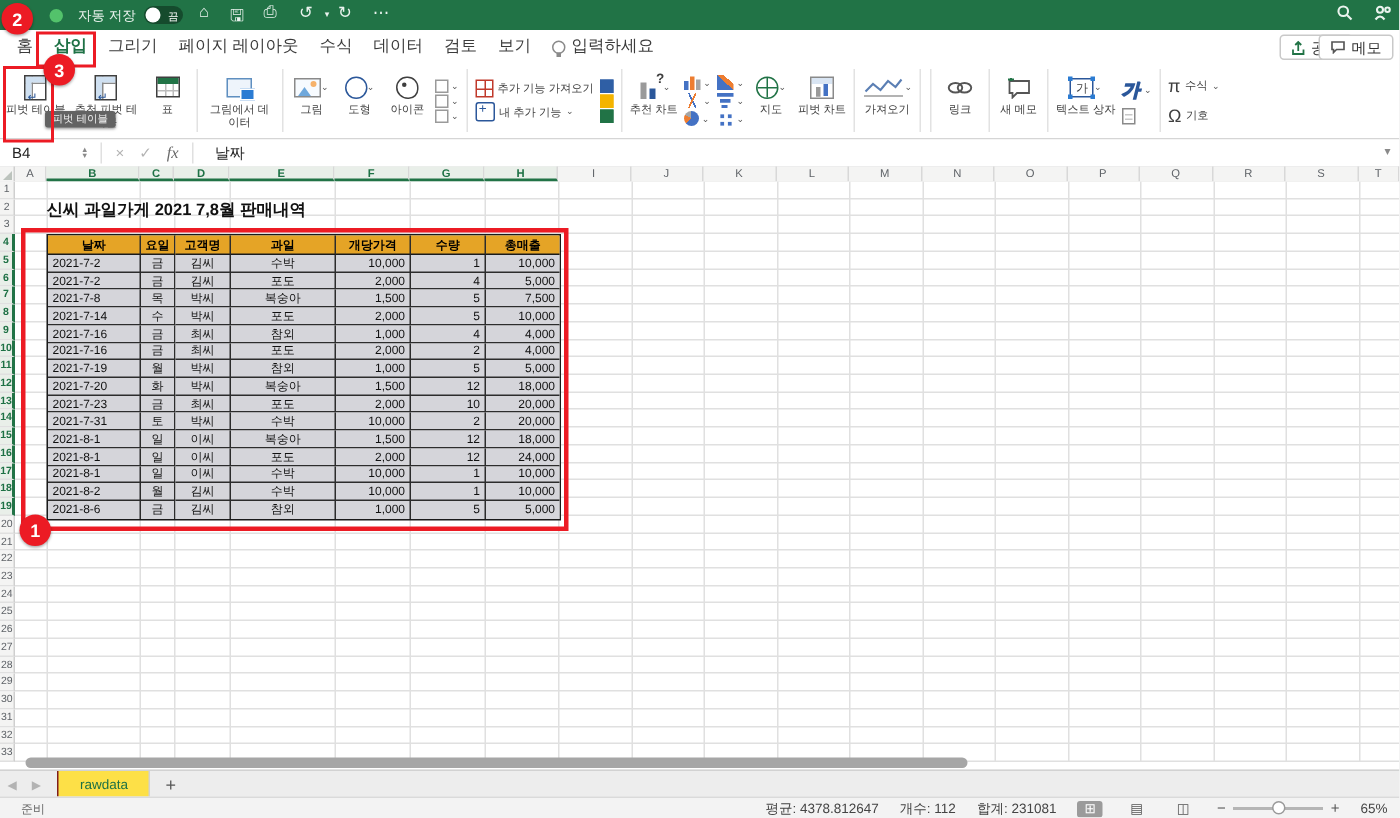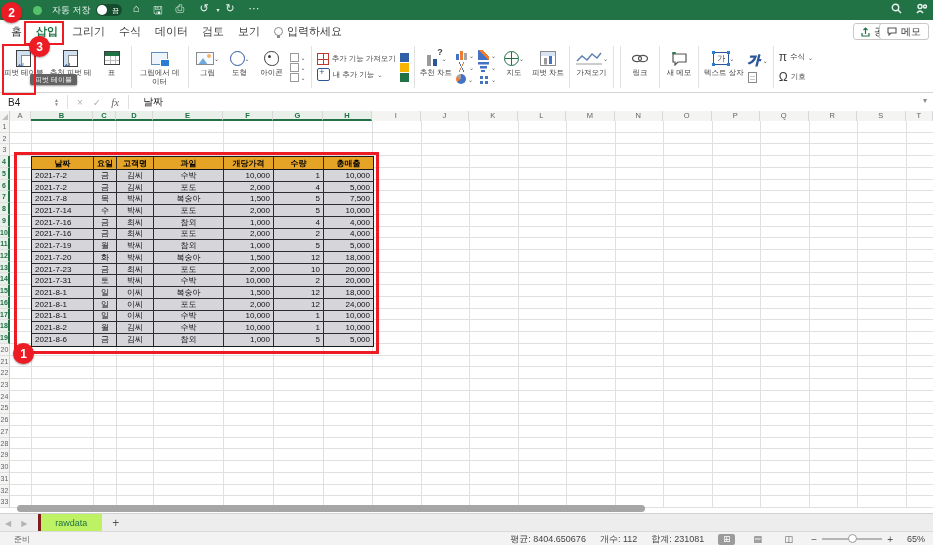--- a/index.html
+++ b/index.html
@@ -131,22 +131,22 @@
   .thead .tcell{background:#e5a426;font-weight:bold;justify-content:center;border-bottom:1.5px solid #1a1a1a;}
   .tdata .tcell{background:#d5d5da;color:#111;}
   .al{justify-content:flex-start;padding-left:3px;}
   .ac{justify-content:center;}
   .ar{justify-content:flex-end;padding-right:3px;}
   
   #hscroll-thumb{position:absolute;left:17px;top:505px;width:628px;height:7px;border-radius:4px;background:#a6a6a6;z-index:4;}
   #sheettabbar{position:absolute;left:0;top:513px;width:933px;height:18px;background:#ededed;border-top:1px solid #d2d2d2;
      display:flex;align-items:stretch;font-size:9px;}
   .navarr{color:#b3b3b3;font-size:8px;display:flex;align-items:center;padding:0 5px;}
-  #sheet-tab-active{background:#bef264;color:#1e7145;display:flex;align-items:center;padding:0 14px;
-     border-left:3px solid #7f1d1d;border-right:1px solid #d2d2d2;margin-left:6px;}
+  #sheet-tab-active{background:#fde047;color:#1e7145;display:flex;align-items:center;padding:0 14px;
+     border-left:1px solid #7f1d1d;border-right:1px solid #d2d2d2;margin-left:6px;}
   #add-sheet{display:flex;align-items:center;padding:0 10px;color:#555;font-size:12px;}
   #statusbar{position:absolute;left:0;top:531px;width:933px;height:14px;background:#f3f3f3;border-top:1px solid #dadada;
      display:flex;align-items:center;font-size:9px;color:#444;}
   #status-ready{margin-left:14px;font-size:8px;color:#666;}
   #status-right{position:absolute;right:8px;display:flex;align-items:center;gap:14px;}
   .vic{width:17px;height:11px;display:flex;align-items:center;justify-content:center;font-size:9px;color:#555;border-radius:2px;}
   .vic.sel{background:#9b9b9b;color:#fff;}
   #zoomslider{display:flex;align-items:center;gap:5px;}
   #ztrack{width:60px;height:2px;background:#b5b5b5;position:relative;}
   #zknob{position:absolute;left:26px;top:-4px;width:9px;height:9px;border-radius:50%;background:#fff;border:1px solid #9a9a9a;box-sizing:border-box;}
@@ -195,20 +195,21 @@
           <circle cx="9" cy="3.5" r="1.5" class="tb-svg"></circle>
         </svg>
     </span>
   </div>
 
   <div id="tabrow">
     <div id="tabs">
         <div class="tab">홈</div>
         <div class="tab active">삽입</div>
         <div class="tab">그리기</div>
+        <div class="tab">페이지 레이아웃</div>
         <div class="tab">수식</div>
         <div class="tab">데이터</div>
         <div class="tab">검토</div>
         <div class="tab">보기</div>
         <div class="tab" id="tellme">
           <span class="bulb"></span>
           <span>입력하세요</span>
         </div>
       </div>
     <div class="chromebtn" id="share-btn">
@@ -548,20 +549,21 @@
         <div class="rowhead" style="top: 281.455px; height: 11.7273px; line-height: 11.7273px;">25</div>
         <div class="rowhead" style="top: 293.182px; height: 11.7273px; line-height: 11.7273px;">26</div>
         <div class="rowhead" style="top: 304.909px; height: 11.7273px; line-height: 11.7273px;">27</div>
         <div class="rowhead" style="top: 316.636px; height: 11.7273px; line-height: 11.7273px;">28</div>
         <div class="rowhead" style="top: 328.364px; height: 11.7273px; line-height: 11.7273px;">29</div>
         <div class="rowhead" style="top: 340.091px; height: 11.7273px; line-height: 11.7273px;">30</div>
         <div class="rowhead" style="top: 351.818px; height: 11.7273px; line-height: 11.7273px;">31</div>
         <div class="rowhead" style="top: 363.545px; height: 11.7273px; line-height: 11.7273px;">32</div>
         <div class="rowhead" style="top: 375.273px; height: 11.7273px; line-height: 11.7273px;">33</div>
       </div>
+    <div id="sheet-title">신씨 과일가게 2021 7,8월 판매내역</div>
     <div id="salestable">
         <div class="trow thead">
           <div class="tcell ac" style="width: 62px; height: 13px;">날짜</div>
           <div class="tcell ac" style="width: 23px; height: 13px;">요일</div>
           <div class="tcell ac" style="width: 37px; height: 13px;">고객명</div>
           <div class="tcell ac" style="width: 70px; height: 13px;">과일</div>
           <div class="tcell ac" style="width: 50px; height: 13px;">개당가격</div>
           <div class="tcell ac" style="width: 50px; height: 13px;">수량</div>
           <div class="tcell ac" style="width: 49px; height: 13px;">총매출</div>
         </div>
@@ -708,21 +710,21 @@
   <div id="sheettabbar">
     <span class="navarr">◀</span>
     <span class="navarr">▶</span>
     <span id="sheet-tab-active">rawdata</span>
     <span id="add-sheet">+</span>
   </div>
 
   <div id="statusbar">
     <span id="status-ready">준비</span>
     <div id="status-right">
-      <span>평균: 8404.650676</span>
+      <span>평균: 4378.812647</span>
       <span>개수: 112</span>
       <span>합계: 231081</span>
       <span class="vic sel">⊞</span>
       <span class="vic">▤</span>
       <span class="vic">◫</span>
       <div id="zoomslider">
         <span class="zpm">−</span>
         <span id="ztrack">
             <span id="zknob"></span>
           </span>

